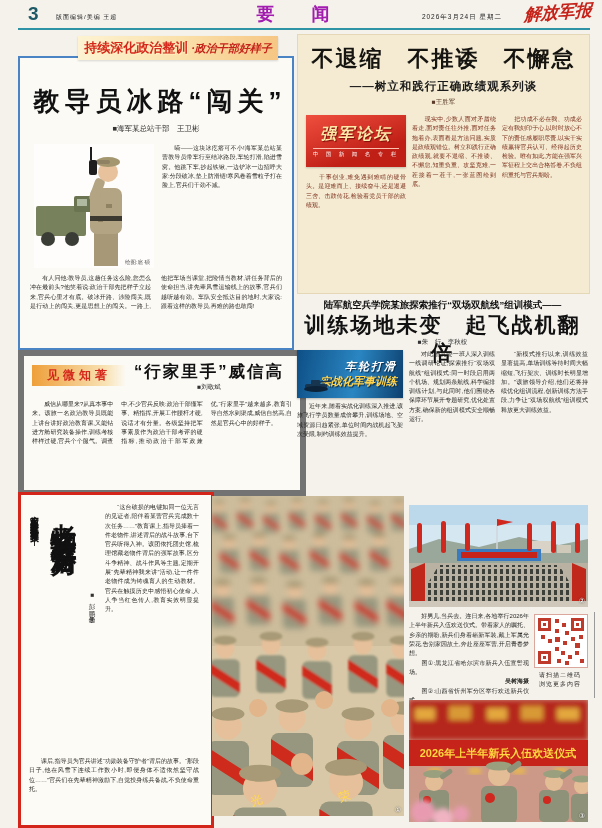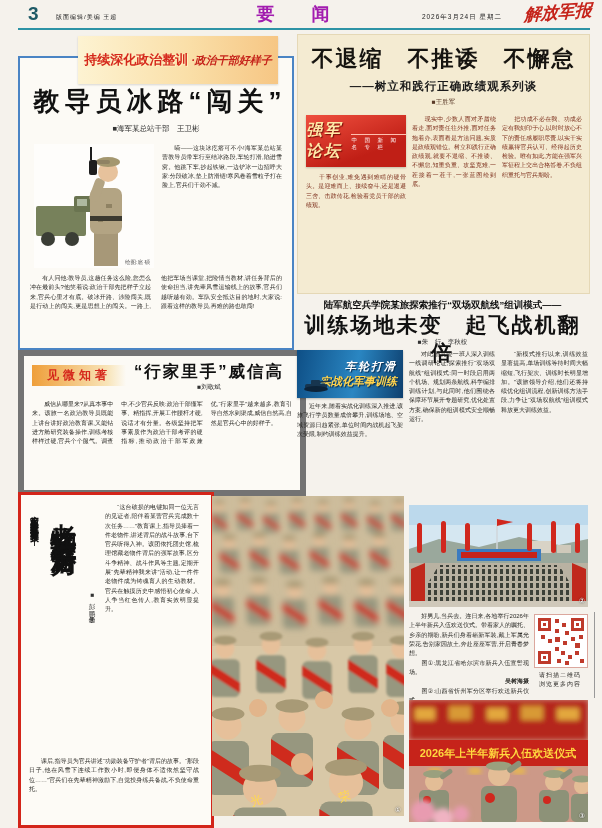--- a/index.html
+++ b/index.html
@@ -9,21 +9,21 @@
   .bt{font-size:6px;line-height:1.55;text-align:justify;color:#2b2a26;overflow:hidden;}
   .maroon{color:#7d2f1c;}
   .hdr-line{left:18px;right:12px;top:28px;border-top:2px solid #2d93a5;}
   .pagenum{left:28px;top:3px;font-size:19px;font-weight:bold;color:#1e5a66;}
   .editor{left:56px;top:13px;font-size:6px;color:#222;letter-spacing:1px;}
   .section-title{left:0;right:0;top:2px;text-align:center;font-size:18px;font-weight:bold;color:#a21caf;letter-spacing:16px;}
   .hdr-date{right:100px;top:13px;font-size:6.5px;color:#222;letter-spacing:1px;}
   .masthead{right:10px;top:1px;font-size:17px;font-weight:bold;color:#c5231a;font-family:"DejaVu Serif",serif;font-style:italic;transform:rotate(-4deg) skewX(-6deg);}
   
   .bluebox{left:18px;top:56px;width:272px;height:290px;border:2px solid #4a84c4;background:#fcfaf5;}
-  .banner1{left:58px;top:-22px;width:200px;height:48px;background:linear-gradient(90deg,#fdf3d2,#fadfa8 55%,#f6c684);display:flex;align-items:center;justify-content:center;gap:3px;box-shadow:0 1px 2px rgba(0,0,0,.15);}
+  .banner1{left:58px;top:-22px;width:200px;height:24px;background:linear-gradient(90deg,#fdf3d2,#fadfa8 55%,#f6c684);display:flex;align-items:center;justify-content:center;gap:3px;box-shadow:0 1px 2px rgba(0,0,0,.15);}
   .banner1 .b1a{font-size:13px;font-weight:bold;color:#d5281c;text-shadow:1px 1px 0 #fff2c0;}
   .banner1 .b1b{font-size:11px;font-weight:bold;color:#c5231a;font-style:italic;}
   .t1{left:0;right:0;top:26px;text-align:center;font-size:26px;font-weight:bold;color:#111;letter-spacing:5px;margin-left:8px;}
   .by1{left:0;right:0;top:66px;text-align:center;font-size:7.5px;color:#333;}
   .illus{left:14px;top:86px;width:120px;height:124px;background:#fefdfb;}
   .illus-cap{right:4px;bottom:2px;font-size:5.5px;color:#555;}
   .a1t1{left:142px;top:86px;width:120px;height:124px;}
   .a1t2{left:10px;top:216px;width:252px;height:66px;column-count:2;column-gap:10px;}
   
   .cyanbox{left:18px;top:350px;width:276px;height:134px;border:6px solid #737373;background:#fcfaf5;}
@@ -42,21 +42,21 @@
   .photo{overflow:hidden;background:#ccc;}
   .pmark{position:absolute;right:3px;bottom:2px;font-size:7px;color:#fff;text-shadow:0 0 2px #000;}
   .photo1{left:212px;top:496px;width:192px;height:320px;}
   .photo2{left:409px;top:505px;width:179px;height:102px;}
   .photo3{left:409px;top:700px;width:179px;height:122px;}
   
   .creambox{left:297px;top:34px;width:291px;height:258px;background:#f4ebd2;border:1px solid #e5d8b6;}
   .t4{left:0;right:0;top:9px;text-align:center;font-size:22px;font-weight:bold;color:#161410;letter-spacing:2px;}
   .st4{left:0;right:0;top:44px;text-align:center;font-size:11.5px;font-weight:bold;color:#1a1a1a;letter-spacing:1px;}
   .by4{left:0;right:0;top:63px;text-align:center;font-size:6.5px;color:#5a3a28;}
-  .badge-qjlt{left:8px;top:80px;width:100px;height:52px;background:linear-gradient(160deg,#ef4f3e,#c01f16 70%);display:flex;flex-direction:row;align-items:center;justify-content:center;box-shadow:0 1px 2px rgba(0,0,0,.2);}
+  .badge-qjlt{left:8px;top:80px;width:100px;height:52px;background:linear-gradient(160deg,#ef4f3e,#c01f16 70%);display:flex;flex-direction:column;align-items:center;justify-content:center;box-shadow:0 1px 2px rgba(0,0,0,.2);}
   .badge-qjlt .q1{font-size:16px;font-weight:bold;color:#ffe9a8;text-shadow:1px 1px 1px #7a0f08;letter-spacing:2px;font-style:italic;}
   .badge-qjlt .q2{margin-top:3px;font-size:5.5px;color:#fff;letter-spacing:3px;border-top:1px solid #ffbfae;padding-top:2px;}
   .a4c1{left:8px;top:138px;width:100px;height:112px;}
   .a4c2{left:114px;top:80px;width:84px;height:170px;}
   .a4c3{left:204px;top:80px;width:80px;height:170px;}
   
   .kick5{left:297px;top:299px;width:291px;text-align:center;font-size:9.5px;font-weight:bold;color:#111;}
   .t5{left:297px;top:311px;width:291px;text-align:center;font-size:21px;font-weight:bold;color:#111;letter-spacing:2px;}
   .by5{left:297px;top:338px;width:291px;text-align:center;font-size:6.5px;color:#333;}
   .badge-szh{left:297px;top:350px;width:106px;height:48px;background:linear-gradient(100deg,#0e4f86,#2a86c2 55%,#0d3f6e);display:flex;flex-direction:column;align-items:flex-end;justify-content:center;padding-right:6px;box-sizing:border-box;box-shadow:0 1px 2px rgba(0,0,0,.25);}

